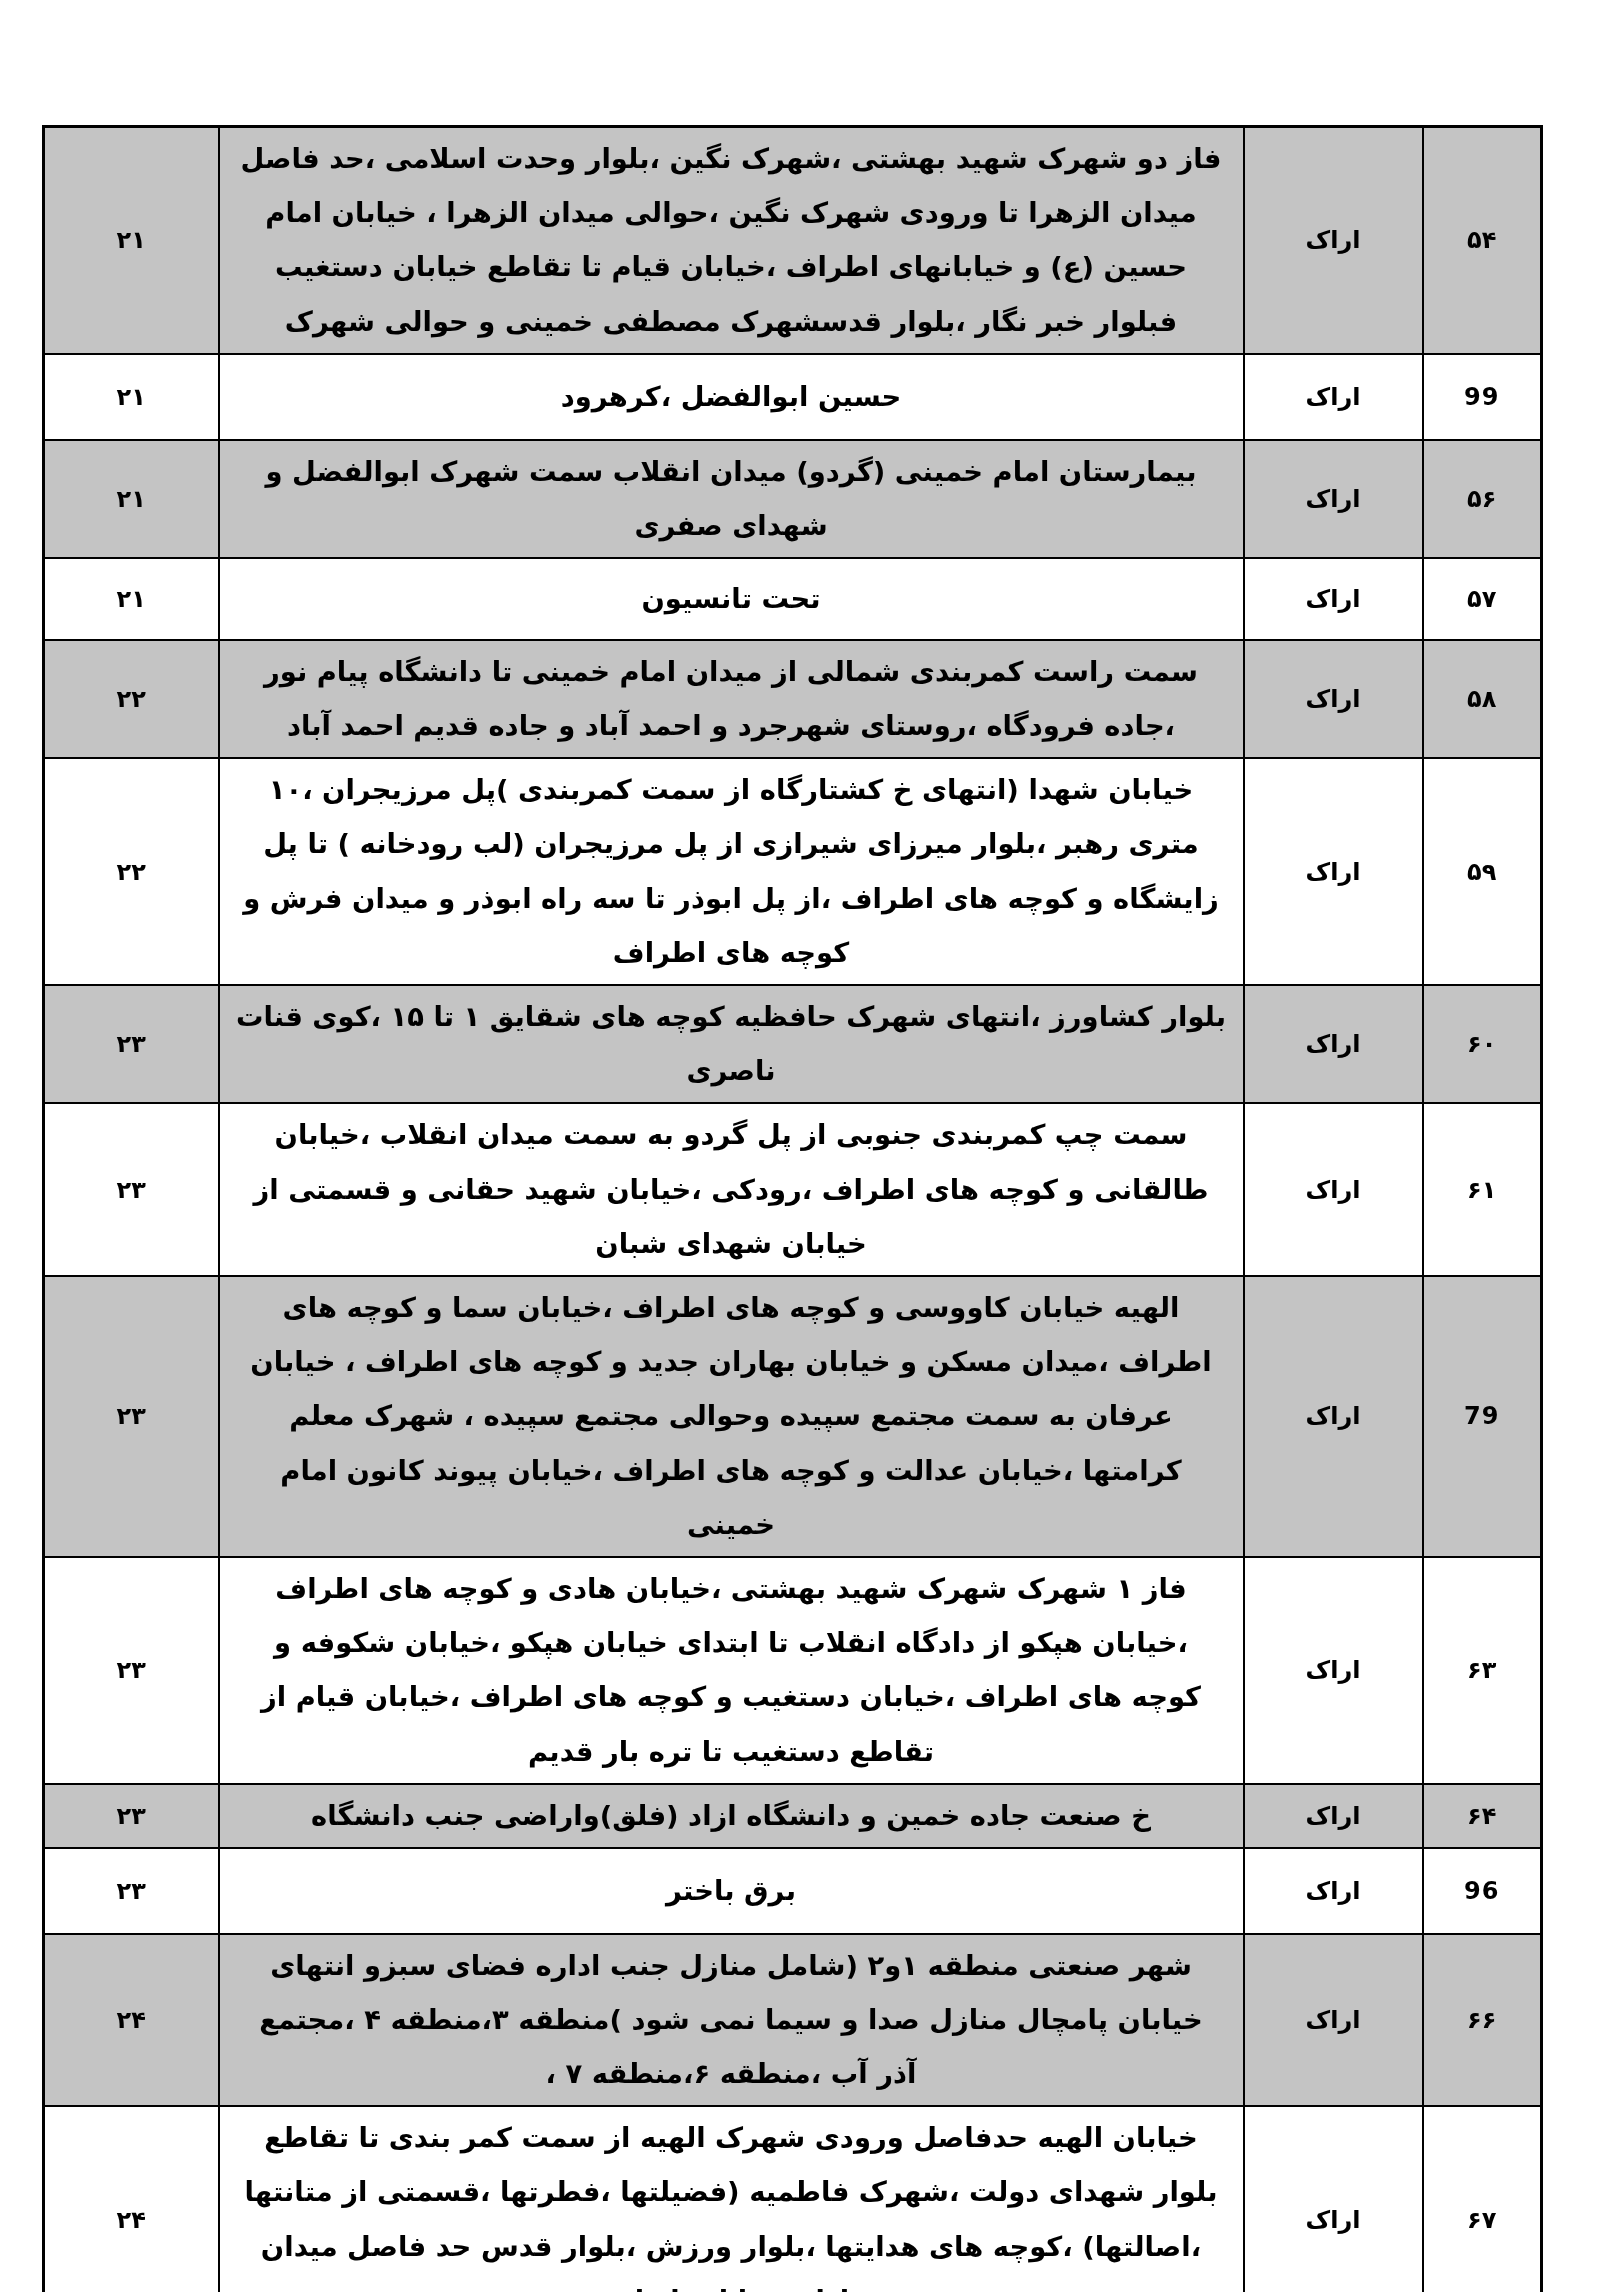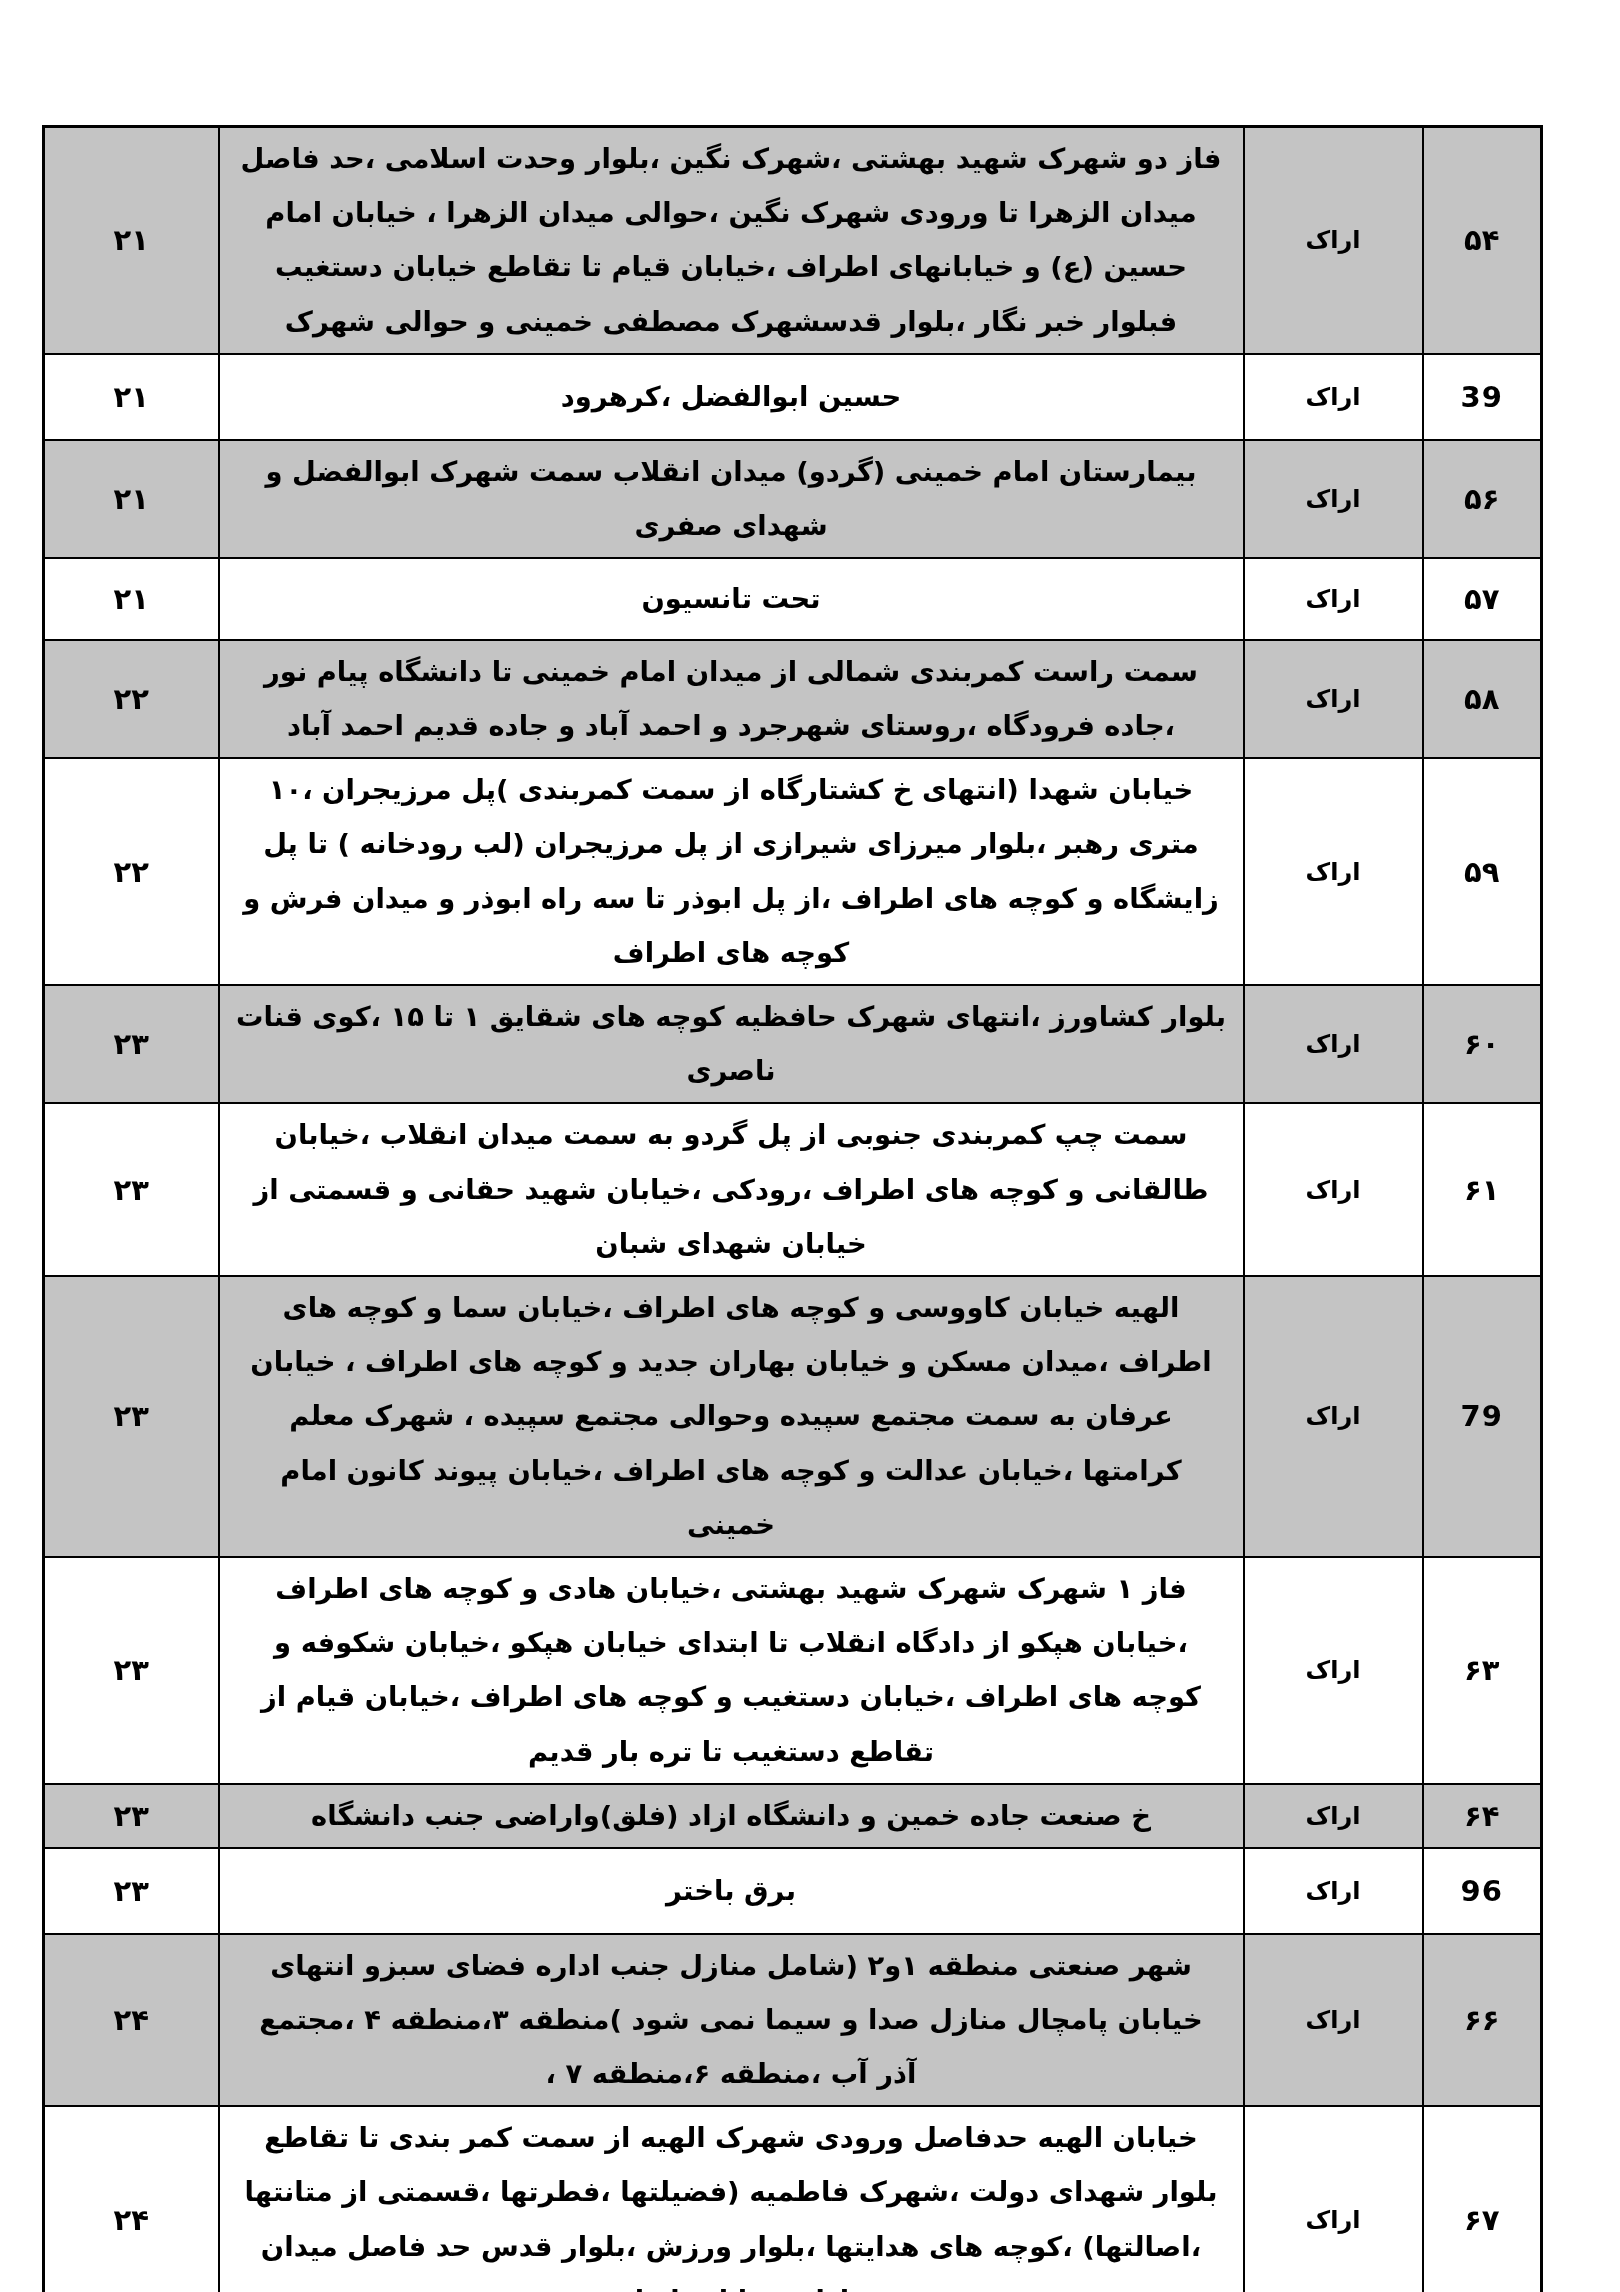--- a/index.html
+++ b/index.html
@@ -39,21 +39,21 @@
     font-weight: bold;
     text-align: center;
     vertical-align: middle;
     background: #ffffff;
     overflow: hidden;
   }
   tr.shaded td.cell {
     background: var(--shade, #c4c4c4);
   }
   td.number-cell, td.zone-cell {
-    font-size: 29px;
+    font-size: 24px;
     letter-spacing: 1px;
   }
   td.city-cell {
     font-size: 24px;
   }
   td.desc-cell {
     font-size: 27.4px;
     line-height: 1.98;
     padding: 3.9px 15.7px;
     text-align: center;
@@ -71,21 +71,21 @@
       <col class="col-zone">
     </colgroup>
     <tbody>
         <tr class="row shaded" style="height: 225px;">
     <td class="cell number-cell">۵۴</td>
     <td class="cell city-cell">اراک</td>
     <td class="cell desc-cell">فاز دو شهرک شهید بهشتی ،شهرک نگین ،بلوار وحدت اسلامی ،حد فاصل میدان الزهرا تا ورودی شهرک نگین ،حوالی میدان الزهرا ، خیابان امام حسین (ع) و خیابانهای اطراف ،خیابان قیام تا تقاطع خیابان دستغیب فبلوار خبر نگار ،بلوار قدسشهرک مصطفی خمینی و حوالی شهرک</td>
     <td class="cell zone-cell">۲۱</td>
   </tr>
         <tr class="row" style="height: 86px;">
-    <td class="cell number-cell">39</td>
+    <td class="cell number-cell">99</td>
     <td class="cell city-cell">اراک</td>
     <td class="cell desc-cell">حسین ابوالفضل ،کرهرود</td>
     <td class="cell zone-cell">۲۱</td>
   </tr>
         <tr class="row shaded" style="height: 54px;">
     <td class="cell number-cell">۵۶</td>
     <td class="cell city-cell">اراک</td>
     <td class="cell desc-cell">بیمارستان امام خمینی (گردو)  میدان انقلاب سمت شهرک ابوالفضل  و شهدای صفری</td>
     <td class="cell zone-cell">۲۱</td>
   </tr>

